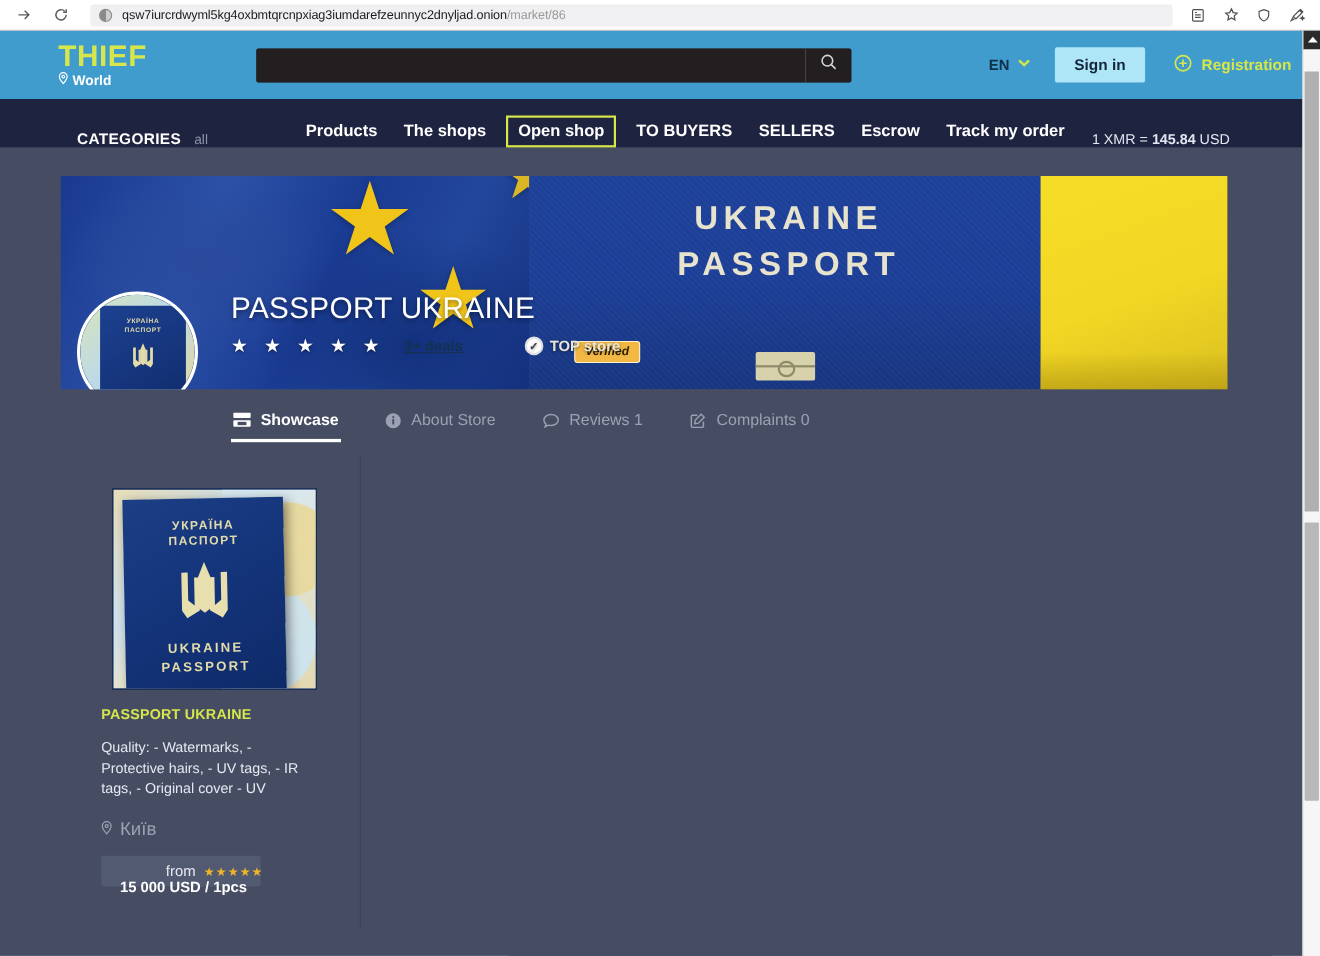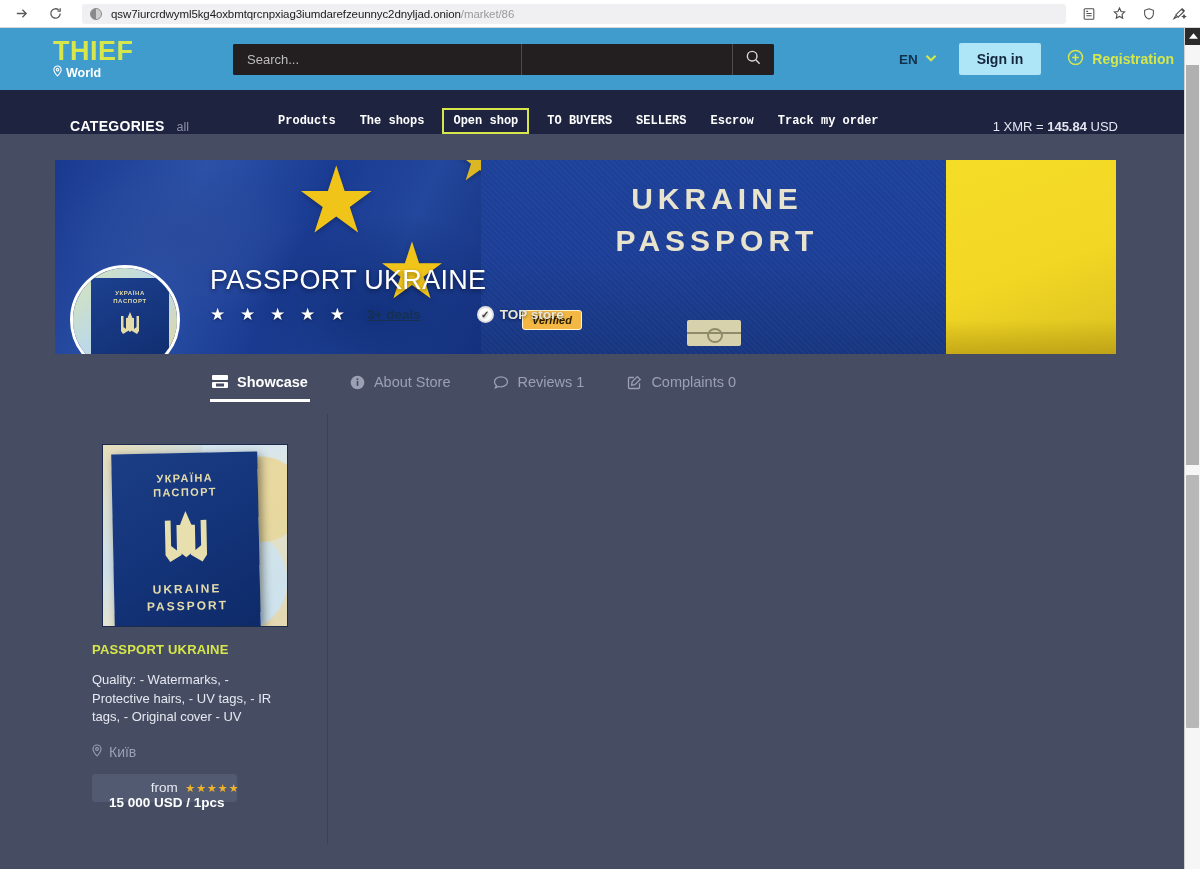--- a/index.html
+++ b/index.html
@@ -118,22 +118,22 @@
   }
   .categories {
     margin-left: 70px; display: flex; align-items: baseline; gap: 12px;
   }
   .cat-title { color: #ffffff; font-size: 14px; font-weight: bold; letter-spacing: 0.3px; }
   .cat-all { color: #8d91a6; font-size: 12.5px; }
   .nav-links {
     display: flex; align-items: center; gap: 0; margin-left: 77px;
   }
   .nav-link {
-    color: #ffffff; font-size: 12px; font-weight: bold;
-    padding: 0 12px; white-space: nowrap; cursor: pointer; font-family: Liberation Mono, monospace;
+    color: #ffffff; font-size: 15px; font-weight: bold;
+    padding: 0 12px; white-space: nowrap; cursor: pointer;
   }
   .nav-link.boxed {
     border: 2px solid #d6e64b; padding: 4px 9px; margin: 0 6px;
   }
   .rate {
     position: absolute; right: 82px;
     color: #e4e6f0; font-size: 13px;
   }
   .rate b { font-weight: bold; }
 
@@ -293,21 +293,21 @@
   .prod-title {
     color: #d6e64b; font-size: 13px; font-weight: bold;
     margin: 15px 0 0 2px; letter-spacing: .2px;
   }
   .prod-desc {
     color: #e6e8f0; font-size: 13px; line-height: 18.5px;
     margin: 14px 0 0 2px; width: 196px;
   }
   .prod-loc {
     display: flex; align-items: center; gap: 7px;
-    color: #9ba0b4; font-size: 14px; margin: 17px 0 0 2px;
+    color: #9ba0b4; font-size: 17px; margin: 17px 0 0 2px;
   }
   .price-row {
     position: relative; margin: 14px 0 0 2px;
     display: inline-flex; align-items: center;
     background: #525a72; border-radius: 3px;
     padding: 6px 12px; height: 28px; flex-direction: column;
   }
   .price-from { color: #e9ebf2; font-size: 13.5px; }
   .price-val { color: #ffffff; font-size: 13.5px; font-weight: bold; margin-left: 5px; }
   .price-stars {
@@ -390,21 +390,20 @@
           <svg width="9" height="12" viewBox="0 0 10 13" fill="none" stroke="#ffffff" stroke-width="1.2">
             <path d="M5 12s4-4.3 4-7a4 4 0 1 0-8 0c0 2.7 4 7 4 7z"></path>
               <circle cx="5" cy="5" r="1.4"></circle>
           </svg>
         </span>
         <span>World</span>
       </div>
     </div>
 
     <div class="searchbox">
-      <input class="search-input" placeholder="Search..." style="">
       <div class="search-cat"></div>
       <div class="search-go">
         <span>
           <svg width="17" height="17" viewBox="0 0 18 18" fill="none" stroke="#d9d9d9" stroke-width="1.5">
             <circle cx="7.6" cy="7.6" r="5.1"></circle>
               <path d="M11.4 11.4l4.1 4.1"></path>
           </svg>
         </span>
       </div>
     </div>

